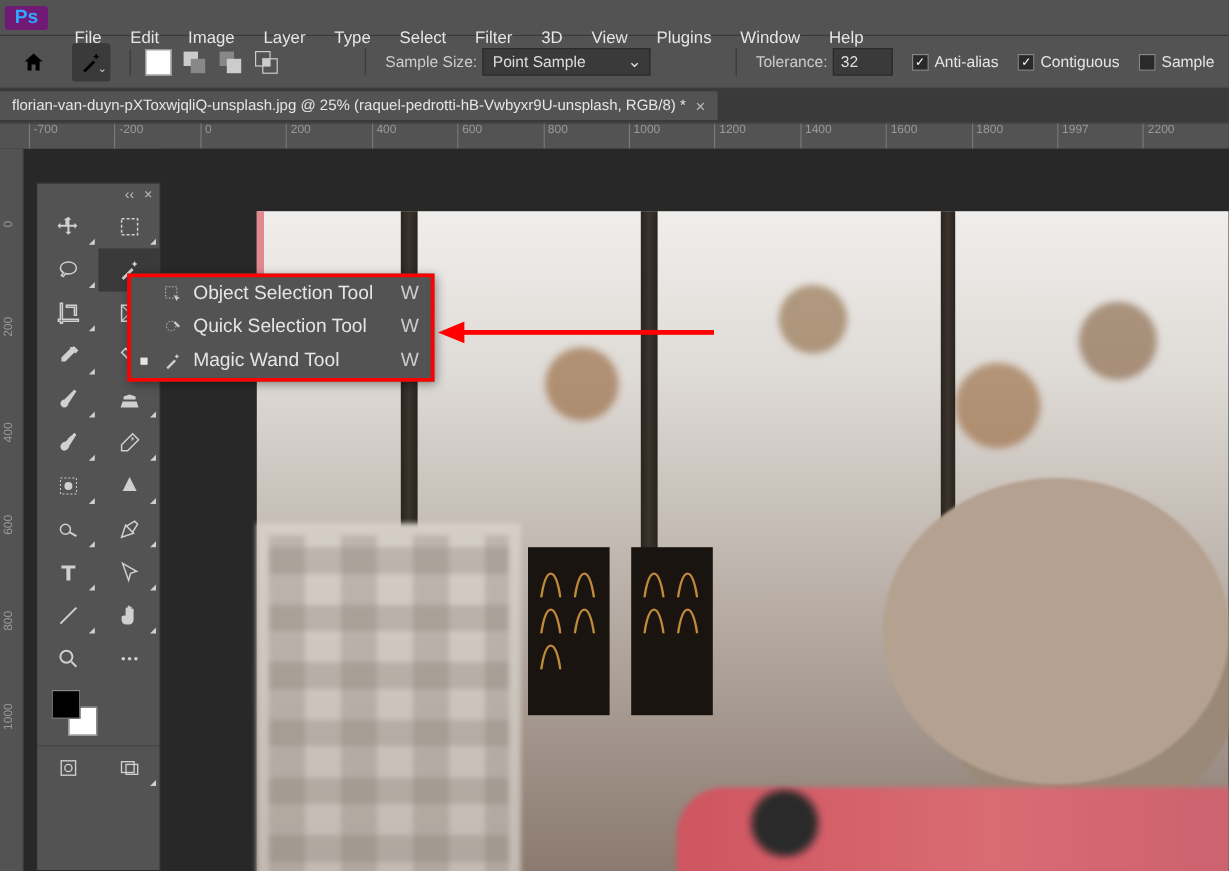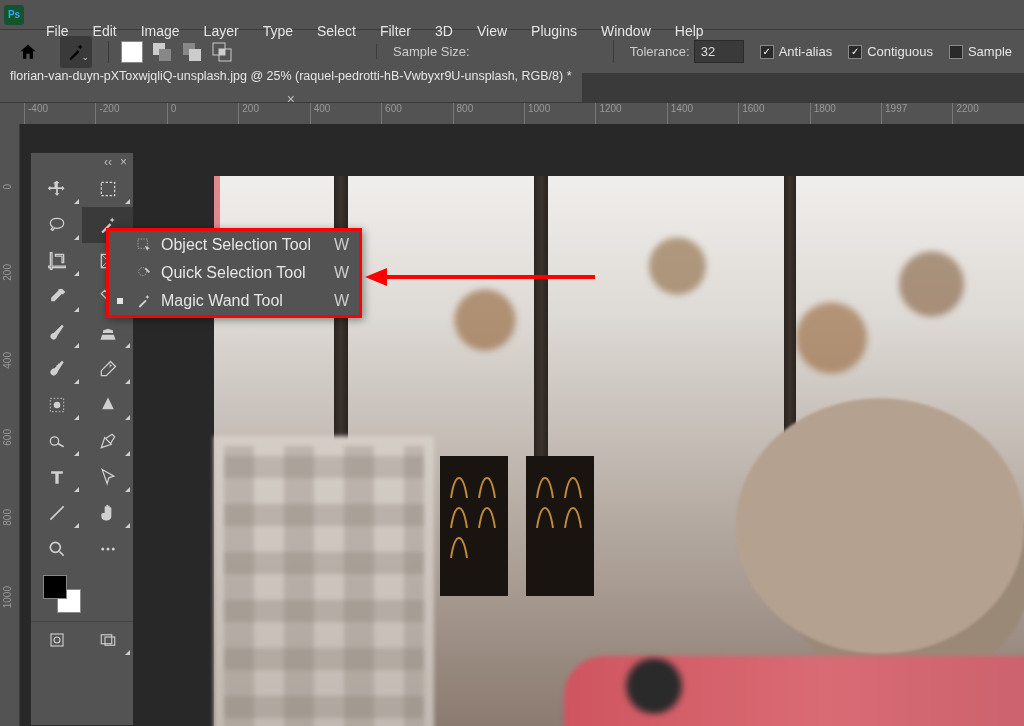--- a/index.html
+++ b/index.html
@@ -1,40 +1,40 @@
 <!DOCTYPE html>
 <html><head>
 <meta charset="utf-8">
 <style>
   * { box-sizing: border-box; margin: 0; padding: 0; }
   body { width: 1024px; height: 726px; background: #535353; font-family: 'Segoe UI', Tahoma, sans-serif; color: #e5e5e5; font-size: 13px; overflow: hidden; position: relative; }
   
   
   .menubar { height: 30px; background: #535353; display: flex; align-items: center; padding: 0 4px; border-bottom: 1px solid #3a3a3a; }
-  .ps-logo { width: 20px; height: 20px; background: #14532d; color: #31a8ff; display: flex; align-items: center; justify-content: center; font-weight: bold; font-size: 10px; border-radius: 3px; margin-right: 10px; }
+  .ps-logo { width: 36px; height: 20px; background: #701a75; color: #31a8ff; display: flex; align-items: center; justify-content: center; font-weight: bold; font-size: 16px; border-radius: 3px; margin-right: 10px; }
   .menu-item { padding: 4px 12px; cursor: default; font-size: 14px; margin-top: 32px; }
 
   
   .options-bar { height: 44px; background: #535353; display: flex; align-items: center; padding: 0 12px; gap: 16px; border-bottom: 1px solid #3a3a3a; }
   .opt-btn { width: 32px; height: 32px; display: flex; align-items: center; justify-content: center; border-radius: 3px; }
   .opt-btn.active { background: #3a3a3a; }
   .swatch-group { display: flex; gap: 8px; align-items: center; border-left: 1px solid #3a3a3a; padding-left: 12px; }
   .swatch { width: 22px; height: 22px; }
   .sample-group { display: flex; align-items: center; gap: 4px; border-left: 1px solid #3a3a3a; padding-left: 16px; margin-left: auto; }
   .label-txt { color: #ccc; font-size: 13px; }
   .select-box { background: #3a3a3a; border: 1px solid #2a2a2a; color: #ddd; padding: 3px 24px 3px 8px; font-size: 13px; position: relative; min-width: 140px; }
   .select-box::after { content: '⌄'; position: absolute; right: 6px; top: 2px; font-size: 14px; }
   .num-input { background: #3a3a3a; border: 1px solid #2a2a2a; color: #ddd; padding: 3px 6px; width: 50px; font-size: 13px; }
   .chk { display: flex; align-items: center; gap: 5px; }
   .checkbox { width: 14px; height: 14px; background: #2a2a2a; border: 1px solid #888; display: flex; align-items: center; justify-content: center; font-size: 10px; color: #fff; }
   .checkbox.checked::before { content: '✓'; }
 
   
   .doctab-bar { height: 28px; background: #3a3a3a; display: flex; align-items: center; }
-  .doctab { padding: 4px 10px; background: #535353; font-size: 12.5px; display: flex; align-items: center; gap: 8px; flex-direction: column; }
+  .doctab { padding: 4px 10px; background: #535353; font-size: 12.5px; display: flex; align-items: center; gap: 8px; }
   .doctab .close { font-size: 14px; color: #bbb; }
 
   
   .top-ruler { height: 22px; background: #535353; border-top: 1px solid #3a3a3a;  position: relative; font-size: 10px; color: #999; display: flex; }
   .ruler-tick { flex: 1; border-left: 1px solid #777; padding-left: 3px; position: relative; }
   
   
   .workspace { position: absolute; top: 124px; bottom: 0; left: 0; right: 0; background: #282828; display: flex; }
   .left-ruler { width: 20px; background: #535353; border-right: 1px solid #3a3a3a; position: relative; font-size: 10px; color: #999; }
   .left-ruler .vtick { writing-mode: vertical-rl; transform: rotate(180deg); position: absolute; left: 2px; }
@@ -133,20 +133,21 @@
           <rect x="8" y="8" width="12" height="12" fill="#ccc"></rect>
         </svg></div>
     <div class="swatch"><svg width="22" height="22" viewBox="0 0 22 22">
           <rect x="2" y="2" width="12" height="12" fill="none" stroke="#ccc"></rect>
           <rect x="8" y="8" width="12" height="12" fill="none" stroke="#ccc"></rect>
           <rect x="8" y="8" width="6" height="6" fill="#ccc"></rect>
         </svg></div>
   </div>
   <div class="sample-group">
     <span class="label-txt">Sample Size:</span>
+    <div class="select-box">Point Sample</div>
   </div>
   <div class="sample-group">
     <span class="label-txt">Tolerance:</span>
     <div class="num-input">32</div>
   </div>
   <div class="chk">
     <div class="checkbox checked"></div>
     <span>Anti-alias</span>
   </div>
   <div class="chk">
@@ -161,21 +162,21 @@
 
 <div class="doctab-bar">
   <div class="doctab">
     <span>florian-van-duyn-pXToxwjqliQ-unsplash.jpg @ 25% (raquel-pedrotti-hB-Vwbyxr9U-unsplash, RGB/8) *</span>
     <span class="close">×</span>
   </div>
 </div>
 
 <div class="top-ruler">
   <div style="width:24px"></div>
-  <div class="ruler-tick">-400</div>
+  <div class="ruler-tick">-700</div>
   <div class="ruler-tick">-200</div>
   <div class="ruler-tick">0</div>
   <div class="ruler-tick">200</div>
   <div class="ruler-tick">400</div>
   <div class="ruler-tick">600</div>
   <div class="ruler-tick">800</div>
   <div class="ruler-tick">1000</div>
   <div class="ruler-tick">1200</div>
   <div class="ruler-tick">1400</div>
   <div class="ruler-tick">1600</div>

